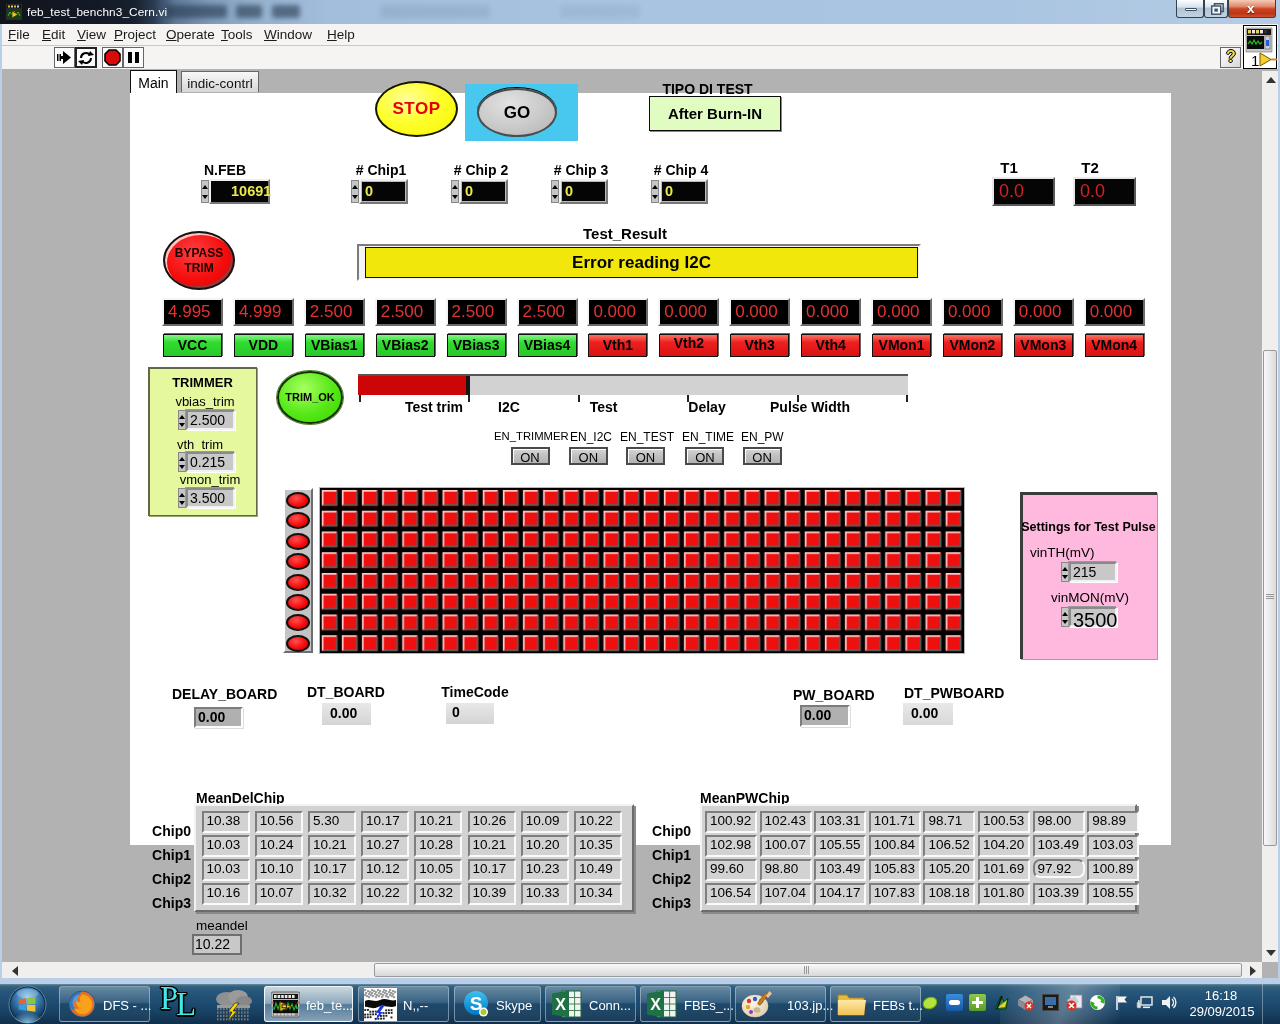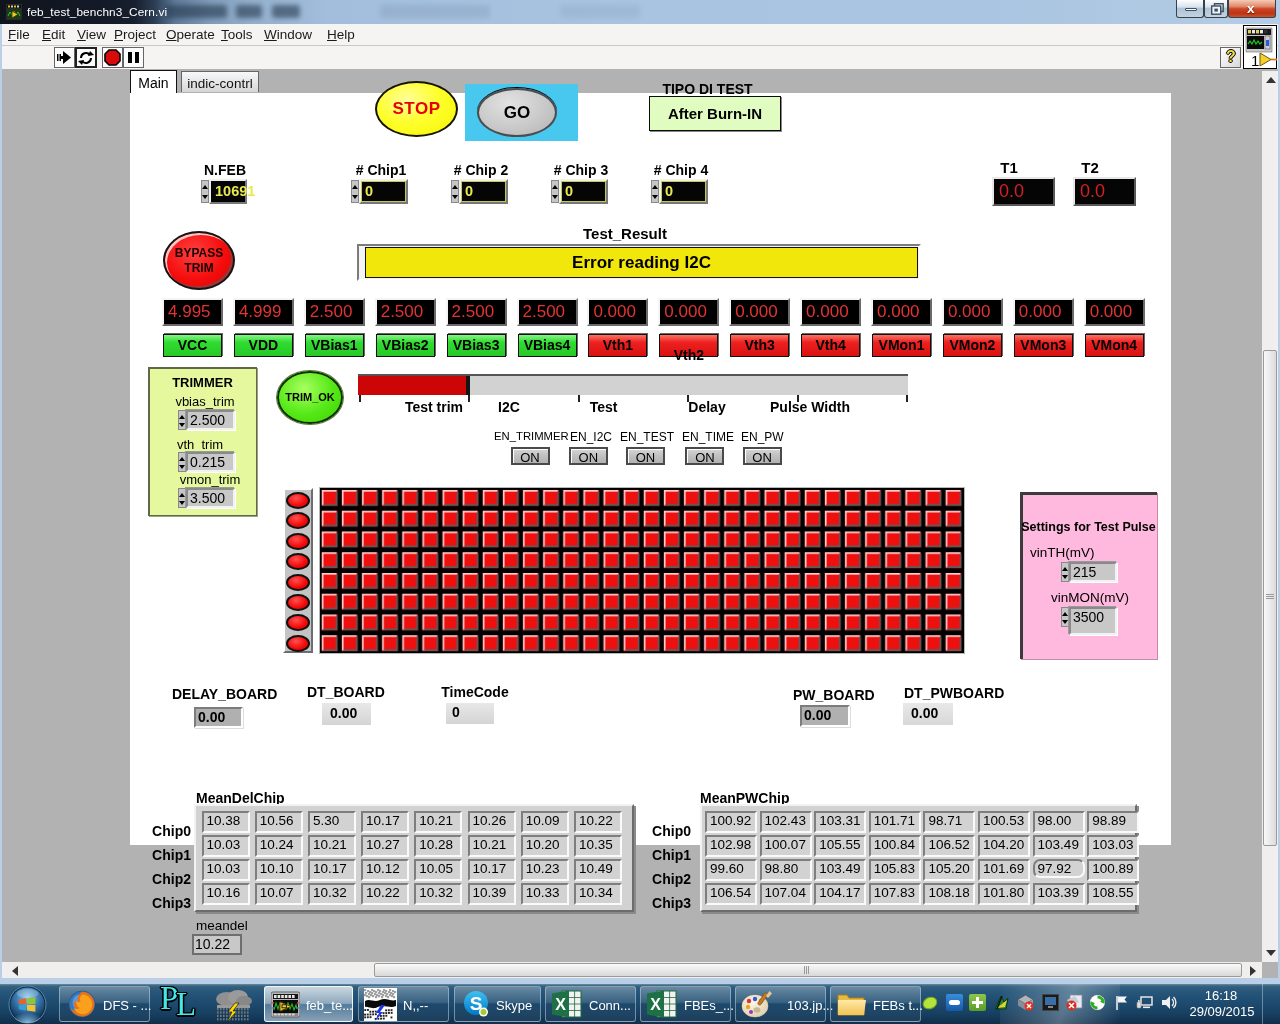--- a/index.html
+++ b/index.html
@@ -153,21 +153,21 @@
 <div class="abs" style="left:477px;top:88px;width:80px;height:49px;border-radius:50%;background:radial-gradient(ellipse at 40% 30%,#e2e2e2 0%,#c9c9c9 55%,#b2b2b2 100%);border:2px solid #4c4c4c;box-shadow:0 -1px 0 #000;"></div>
 <div class="abs b" style="left:477px;top:103px;width:80px;text-align:center;font-size:17px;color:#000;">GO</div>
 <div class="abs b" style="left:600px;top:81px;width:215px;text-align:center;font-size:14px;">TIPO DI TEST</div>
 <div class="abs" style="left:649px;top:96px;width:132px;height:35px;background:#e0fcc0;border:1px solid #0a0a0a;box-shadow:1px 1px 0 #888;"></div>
 <div class="abs b" style="left:649px;top:105px;width:132px;text-align:center;font-size:15px;">After Burn-IN</div>
 <div class="abs b" style="left:180px;top:162px;width:90px;text-align:center;font-size:14px;">N.FEB</div>
 <div class="abs spin" style="left:201px;top:180px;height:23px;">
     <div class="tri-u" style="top:4px;"></div>
     <div class="tri-d" style="top:14px;"></div>
   </div>
-<div class="abs rb blkfld b" style="left:209px;top:179px;width:38px;height:25px;color:#e9e94f;font-size:14.5px;padding:2px 0 0 4px;">10691</div>
+<div class="abs rb blkfld b" style="left:209px;top:179px;width:61px;height:25px;color:#e9e94f;font-size:14.5px;padding:2px 0 0 20px;">10691</div>
 <div class="abs b" style="left:331px;top:162px;width:100px;text-align:center;font-size:14px;"># Chip1</div>
 <div class="abs spin" style="left:351px;top:180px;height:23px;">
     <div class="tri-u" style="top:4px;"></div>
     <div class="tri-d" style="top:14px;"></div>
   </div>
 <div class="abs rb blkfld b" style="left:359px;top:179px;width:49px;height:25px;color:#e9e94f;font-size:14.5px;padding:2px 0 0 4px;box-shadow:inset 0 0 0 1px #c8c850;">0</div>
 <div class="abs b" style="left:431px;top:162px;width:100px;text-align:center;font-size:14px;"># Chip 2</div>
 <div class="abs spin" style="left:451px;top:180px;height:23px;">
     <div class="tri-u" style="top:4px;"></div>
     <div class="tri-d" style="top:14px;"></div>
@@ -209,21 +209,21 @@
 <div class="abs numind" style="left:941.9px;top:298px;width:61px;height:28px;padding:2px 0 0 4px;">0.000</div>
 <div class="abs numind" style="left:1012.8px;top:298px;width:61px;height:28px;padding:2px 0 0 4px;">0.000</div>
 <div class="abs numind" style="left:1083.7px;top:298px;width:61px;height:28px;padding:2px 0 0 4px;">0.000</div>
 <div class="abs clabel" style="left:163.0px;top:334px;width:59px;height:23px;padding-top:2px;background:linear-gradient(180deg,#86f586 0%,#30dc30 35%,#28c828 100%);">VCC</div>
 <div class="abs clabel" style="left:233.9px;top:334px;width:59px;height:23px;padding-top:2px;background:linear-gradient(180deg,#86f586 0%,#30dc30 35%,#28c828 100%);">VDD</div>
 <div class="abs clabel" style="left:304.8px;top:334px;width:59px;height:23px;padding-top:2px;background:linear-gradient(180deg,#86f586 0%,#30dc30 35%,#28c828 100%);">VBias1</div>
 <div class="abs clabel" style="left:375.7px;top:334px;width:59px;height:23px;padding-top:2px;background:linear-gradient(180deg,#86f586 0%,#30dc30 35%,#28c828 100%);">VBias2</div>
 <div class="abs clabel" style="left:446.6px;top:334px;width:59px;height:23px;padding-top:2px;background:linear-gradient(180deg,#86f586 0%,#30dc30 35%,#28c828 100%);">VBias3</div>
 <div class="abs clabel" style="left:517.5px;top:334px;width:59px;height:23px;padding-top:2px;background:linear-gradient(180deg,#86f586 0%,#30dc30 35%,#28c828 100%);">VBias4</div>
 <div class="abs clabel" style="left:588.4px;top:334px;width:59px;height:23px;padding-top:2px;background:linear-gradient(180deg,#fa7464 0%,#ee2020 35%,#d81212 100%);">Vth1</div>
-<div class="abs clabel" style="left:659.3px;top:334px;width:59px;height:23px;padding-top:12px;background:linear-gradient(180deg,#fa7464 0%,#ee2020 35%,#d81212 100%);">Vth2</div>
+<div class="abs clabel" style="left:659.3px;top:334px;width:59px;height:23px;padding-top:0;background:linear-gradient(180deg,#fa7464 0%,#ee2020 35%,#d81212 100%);">Vth2</div>
 <div class="abs clabel" style="left:730.2px;top:334px;width:59px;height:23px;padding-top:2px;background:linear-gradient(180deg,#fa7464 0%,#ee2020 35%,#d81212 100%);">Vth3</div>
 <div class="abs clabel" style="left:801.1px;top:334px;width:59px;height:23px;padding-top:2px;background:linear-gradient(180deg,#fa7464 0%,#ee2020 35%,#d81212 100%);">Vth4</div>
 <div class="abs clabel" style="left:872.0px;top:334px;width:59px;height:23px;padding-top:2px;background:linear-gradient(180deg,#fa7464 0%,#ee2020 35%,#d81212 100%);">VMon1</div>
 <div class="abs clabel" style="left:942.9px;top:334px;width:59px;height:23px;padding-top:2px;background:linear-gradient(180deg,#fa7464 0%,#ee2020 35%,#d81212 100%);">VMon2</div>
 <div class="abs clabel" style="left:1013.8px;top:334px;width:59px;height:23px;padding-top:2px;background:linear-gradient(180deg,#fa7464 0%,#ee2020 35%,#d81212 100%);">VMon3</div>
 <div class="abs clabel" style="left:1084.7px;top:334px;width:59px;height:23px;padding-top:2px;background:linear-gradient(180deg,#fa7464 0%,#ee2020 35%,#d81212 100%);">VMon4</div>
 <div class="abs" style="left:148px;top:367px;width:109px;height:149px;background:#e6f89e;border:2px solid #60684a;border-right-width:1px;border-bottom-width:1px;box-shadow:1px 1px 0 #9aa27a;"></div>
 <div class="abs b" style="left:148px;top:375px;width:109px;text-align:center;font-size:13px;">TRIMMER</div>
 <div class="abs" style="left:160px;top:394px;width:90px;text-align:center;font-size:13px;">vbias_trim</div>
 <div class="abs spin" style="left:178px;top:410px;height:20px;">
@@ -296,21 +296,21 @@
 <div class="abs spin" style="left:1061px;top:562px;height:20px;">
     <div class="tri-u" style="top:4px;"></div>
     <div class="tri-d" style="top:12px;"></div>
   </div>
 <div class="abs gfld" style="left:1069px;top:562px;width:48px;height:20px;font-size:14px;padding-left:2px;">215</div>
 <div class="abs" style="left:1025px;top:590px;width:130px;text-align:center;font-size:13.5px;">vinMON(mV)</div>
 <div class="abs spin" style="left:1061px;top:607px;height:20px;">
     <div class="tri-u" style="top:4px;"></div>
     <div class="tri-d" style="top:12px;"></div>
   </div>
-<div class="abs gfld" style="left:1069px;top:607px;width:48px;height:28px;font-size:14px;padding-left:2px;">3500</div>
+<div class="abs gfld" style="left:1069px;top:607px;width:48px;height:20px;font-size:20px;padding-left:2px;">3500</div>
 <div class="abs b" style="left:172px;top:686px;width:90px;text-align:center;font-size:14px;">DELAY_BOARD</div>
 <div class="abs b sunk" style="left:194px;top:707px;width:49px;height:21px;background:#b0b0b0;font-size:14px;padding-left:2px;box-shadow:1px 1px 0 #ddd;">0.00</div>
 <div class="abs b" style="left:307px;top:684px;width:70px;text-align:center;font-size:14px;">DT_BOARD</div>
 <div class="abs b" style="left:322px;top:703px;width:49px;height:22px;background:linear-gradient(180deg,#e8e8e8,#d4d4d4);font-size:14px;padding:2px 0 0 8px;">0.00</div>
 <div class="abs b" style="left:440px;top:684px;width:70px;text-align:center;font-size:14px;">TimeCode</div>
 <div class="abs b" style="left:446px;top:703px;width:48px;height:21px;background:linear-gradient(180deg,#e8e8e8,#d4d4d4);font-size:14px;padding:1px 0 0 6px;">0</div>
 <div class="abs b" style="left:793px;top:687px;width:70px;text-align:center;font-size:14px;">PW_BOARD</div>
 <div class="abs b sunk" style="left:800px;top:705px;width:50px;height:22px;background:#b0b0b0;font-size:14px;padding-left:2px;box-shadow:1px 1px 0 #ddd;">0.00</div>
 <div class="abs b" style="left:904px;top:685px;width:90px;text-align:center;font-size:14px;">DT_PWBOARD</div>
 <div class="abs b" style="left:903px;top:703px;width:50px;height:22px;background:linear-gradient(180deg,#e8e8e8,#d8d8d8);font-size:14px;padding:2px 0 0 8px;">0.00</div>

